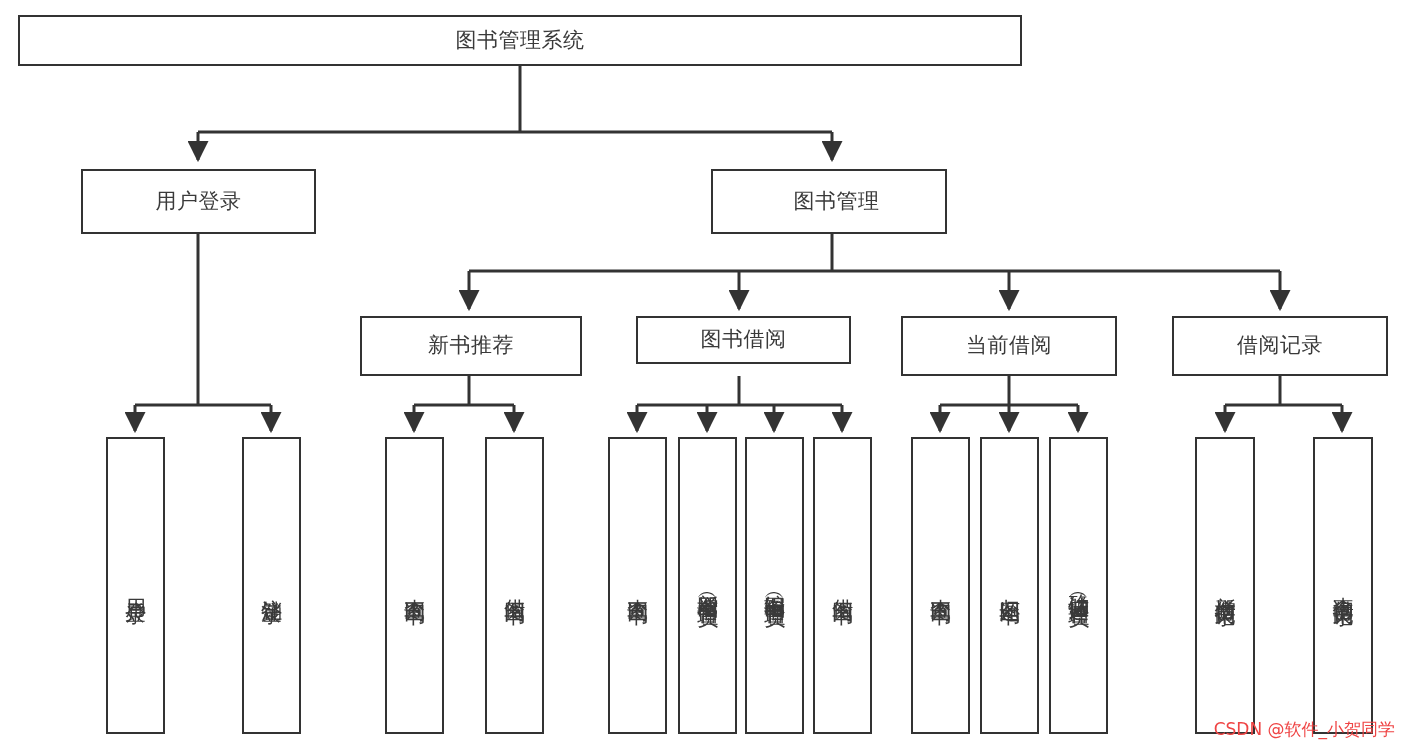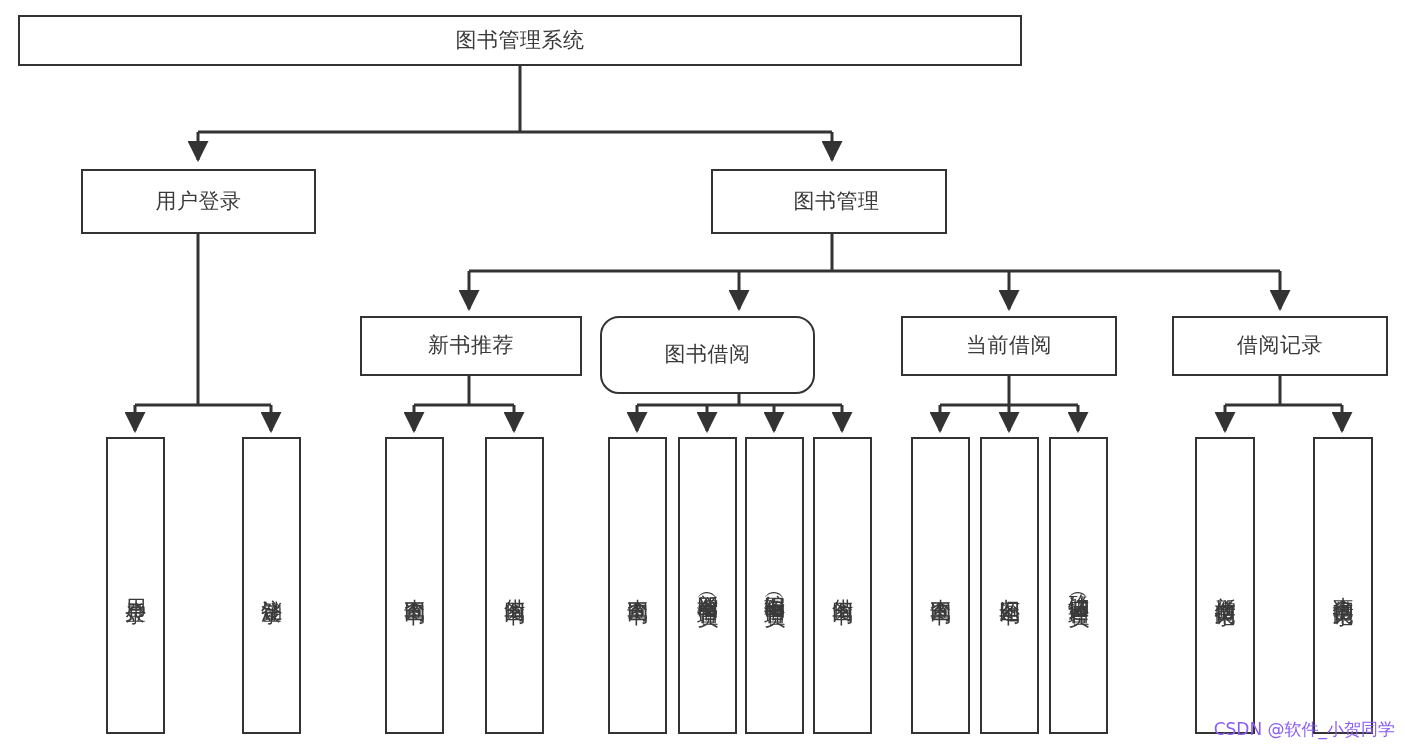--- a/index.html
+++ b/index.html
@@ -57,21 +57,21 @@
     line-height: 1.25;
     letter-spacing: 2px;
     white-space: nowrap;
     max-height: 100%;
   }
   #watermark {
     position: absolute;
     right: 10px;
     bottom: 6px;
     font-size: 17px;
-    color: #8b5cf6;
+    color: #ef4444;
     white-space: nowrap;
     pointer-events: none;
     font-family: "DejaVu Sans", "Liberation Sans", sans-serif;
   }
 </style>
 </head>
 <body>
 
 <div id="diagram-root">
 
@@ -132,21 +132,21 @@
   <div class="node horizontal" style="left:81px; top:169px; width:235px; height:65px;">
     <span class="label">用户登录</span>
   </div>
   <div class="node horizontal" style="left:711px; top:169px; width:236px; height:65px;padding-left:15px;">
     <span class="label">图书管理</span>
   </div>
 
   <div class="node horizontal" style="left:360px; top:316px; width:222px; height:60px;">
     <span class="label">新书推荐</span>
   </div>
-  <div class="node horizontal" style="left:600px; top:316px; width:215px; height:78px;border-radius:19px;">
+  <div class="node horizontal" style="left:636px; top:316px; width:215px; height:48px;">
     <span class="label">图书借阅</span>
   </div>
   <div class="node horizontal" style="left:901px; top:316px; width:216px; height:60px;">
     <span class="label">当前借阅</span>
   </div>
   <div class="node horizontal" style="left:1172px; top:316px; width:216px; height:60px;">
     <span class="label">借阅记录</span>
   </div>
 
   <div class="node vertical" style="left:106px; top:437px; width:59px; height:297px;">

